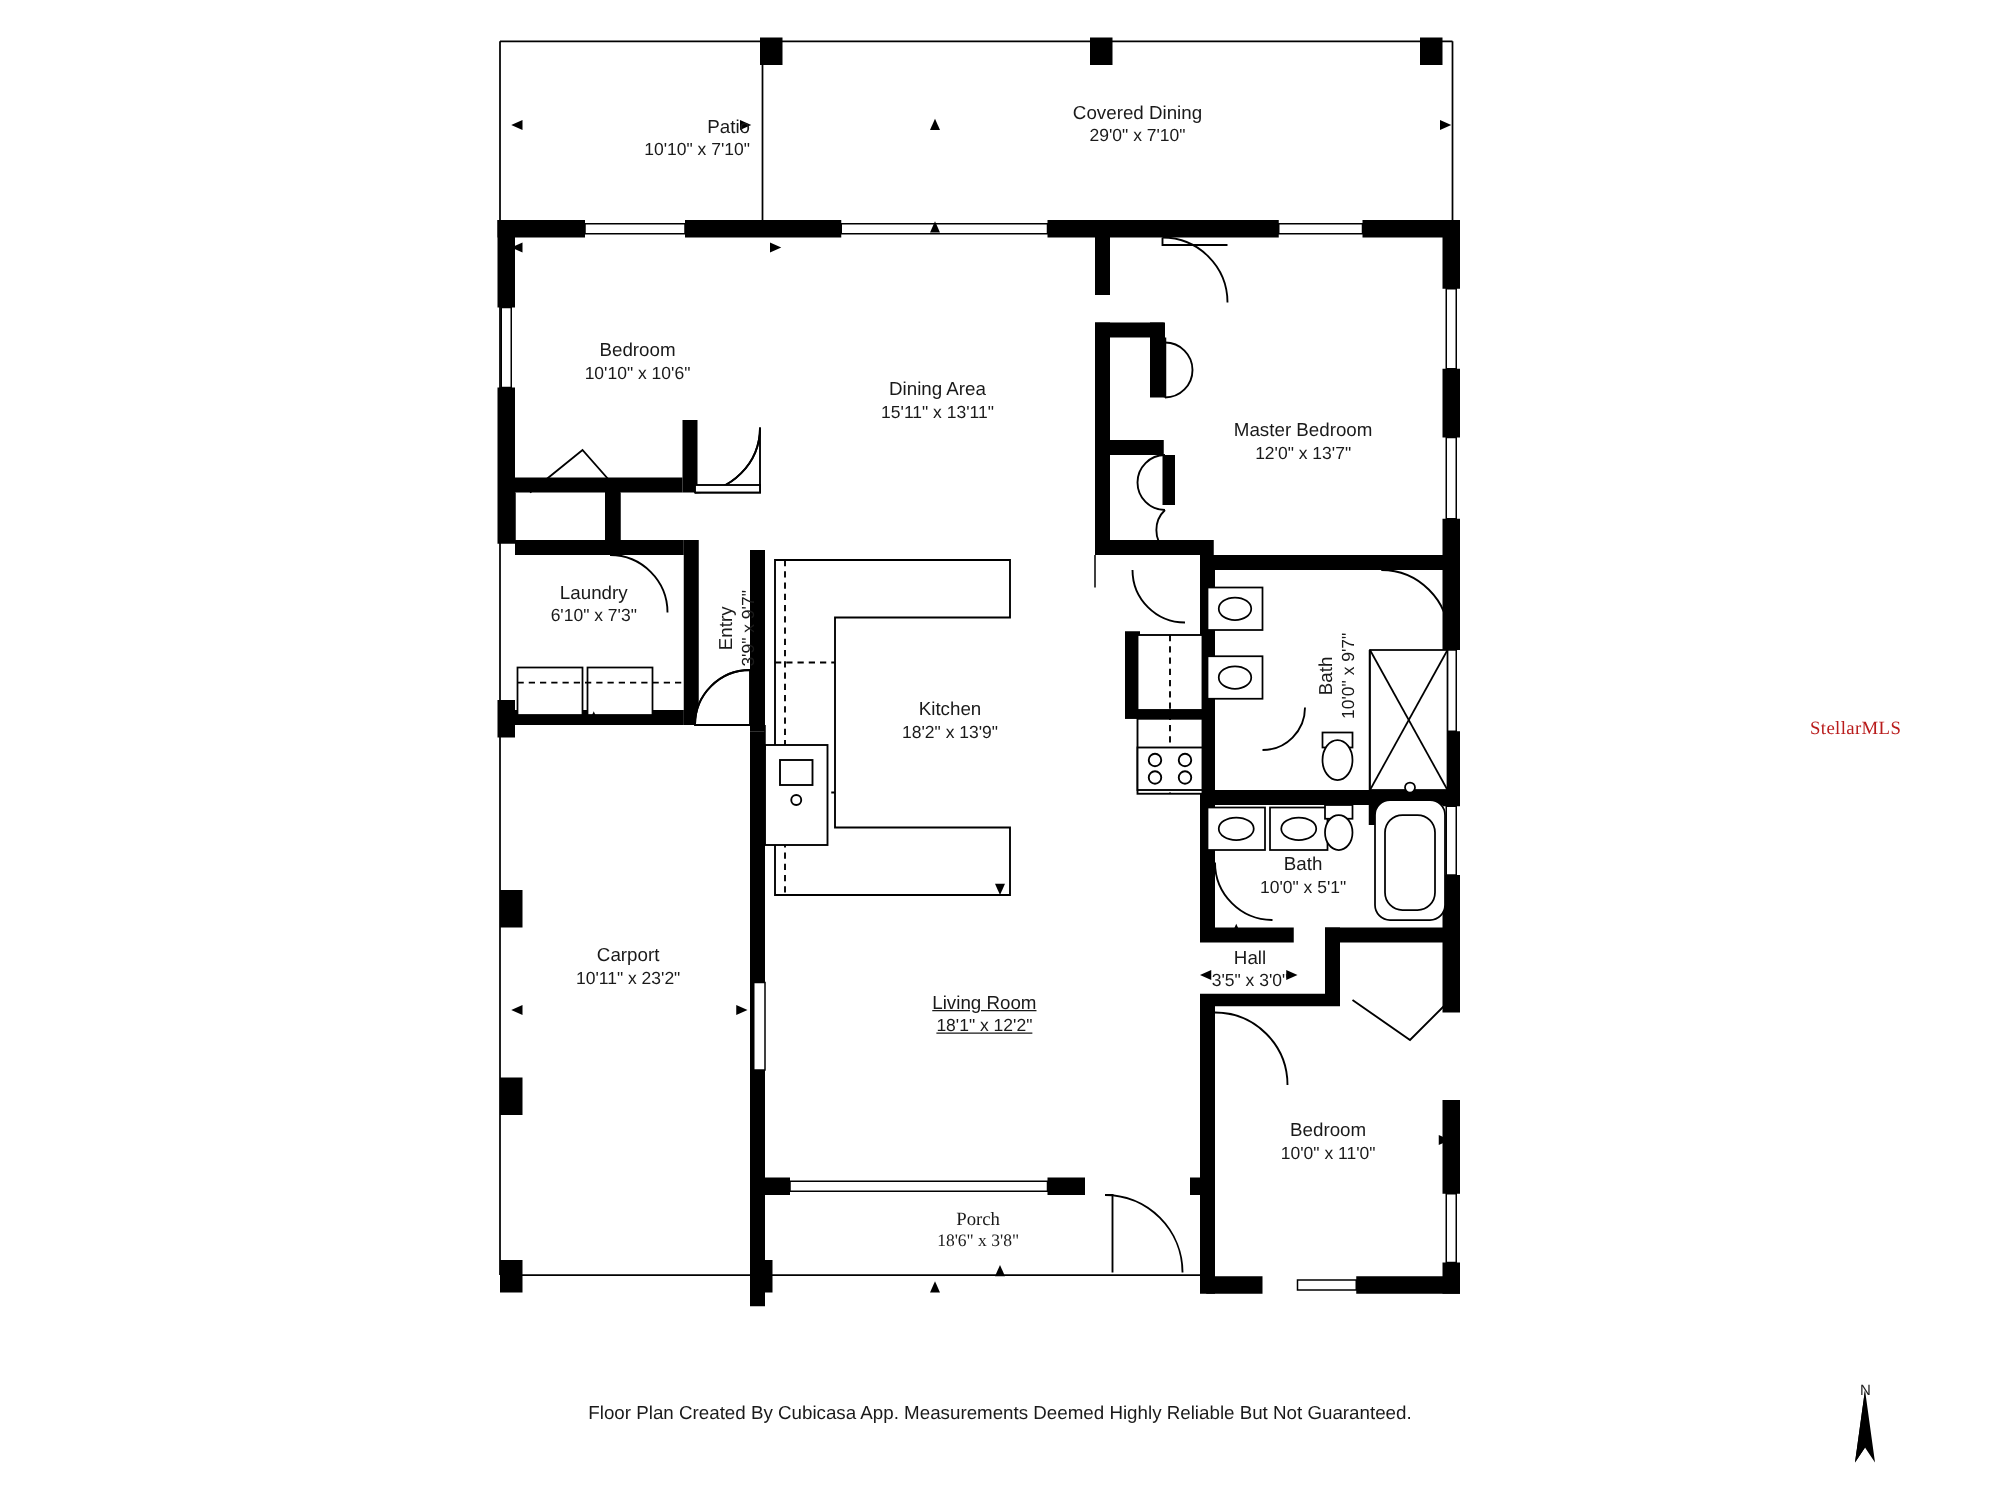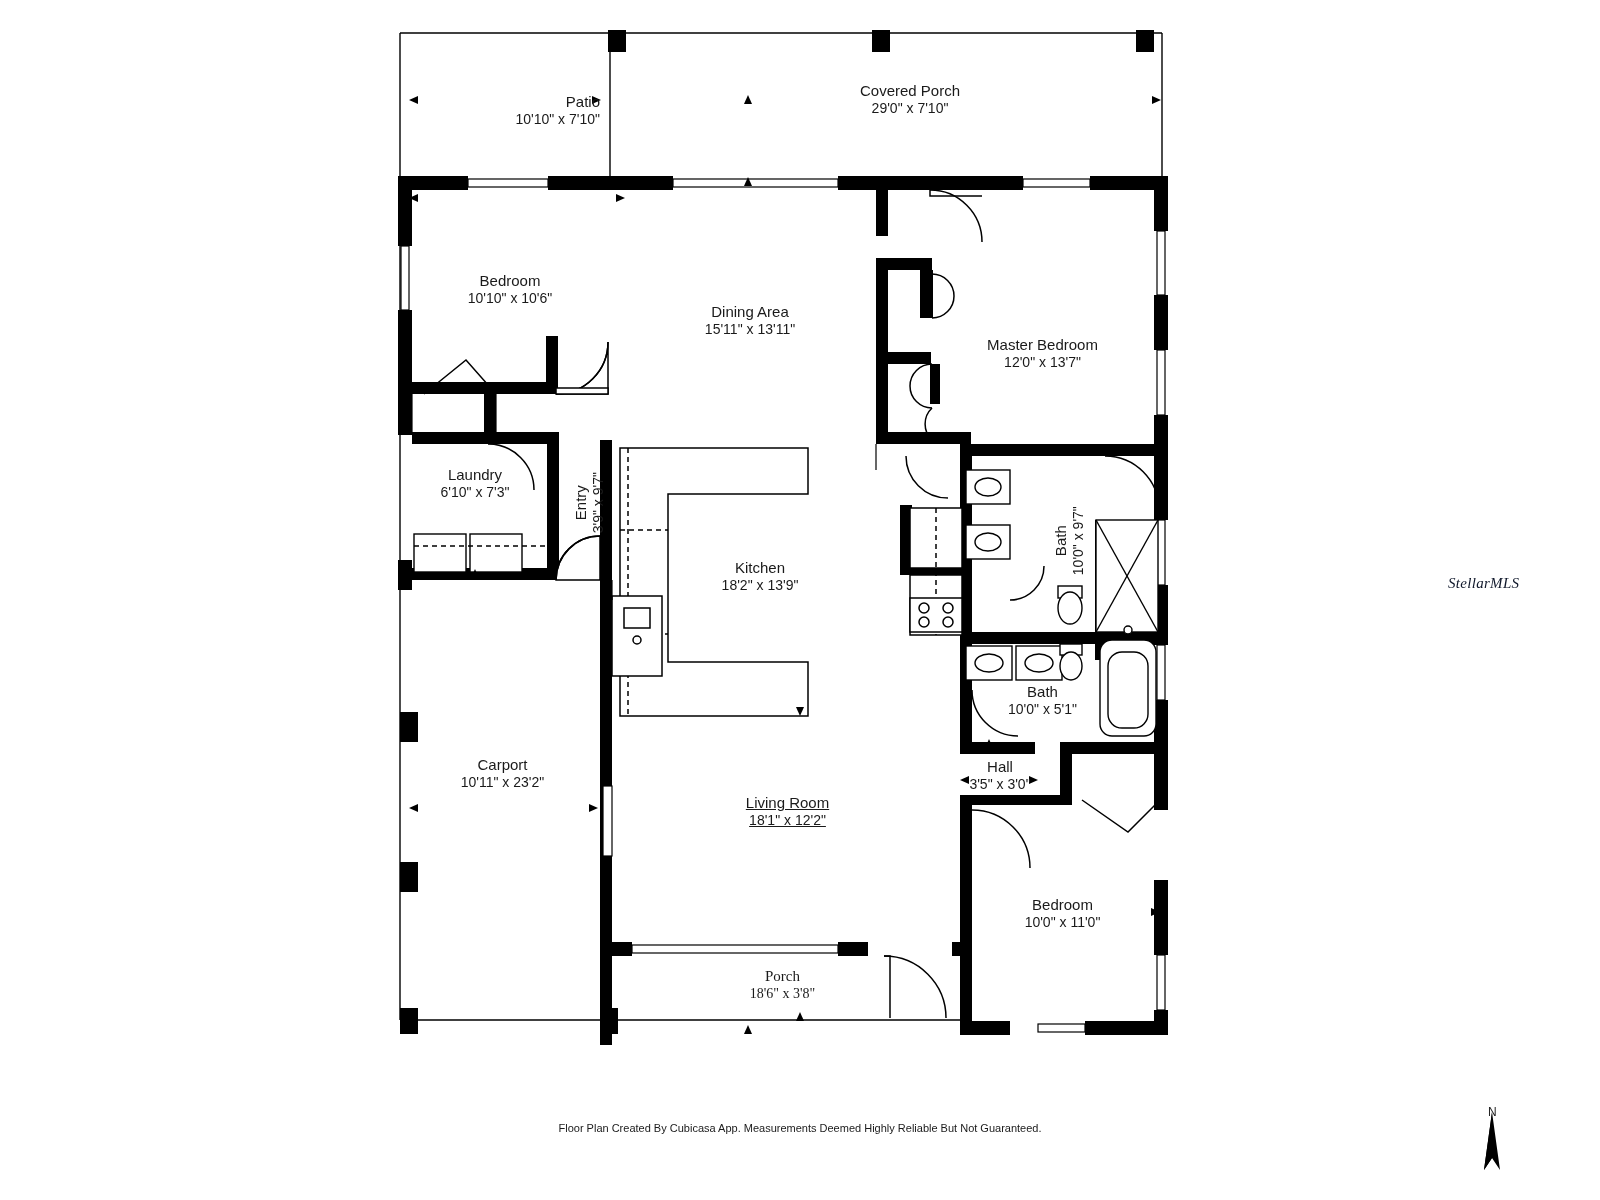--- a/index.html
+++ b/index.html
@@ -39,31 +39,30 @@
   }
   .room-label.rot {
     transform-origin: center center;
   }
   #footer-note {
     position: absolute;
     left: 0;
     top: 1122px;
     width: 1600px;
     text-align: center;
-    font-size: 11px;
+    font-size: 15px;
     color: #1a1a1a;
   }
   #watermark {
     position: absolute;
     left: 1448px;
     top: 575px;
     font-size: 15px;
-    color: #0f172a;
+    color: #b91c1c;
     letter-spacing: 0.3px;
-    font-style: italic;
     font-family: "Liberation Serif", serif;
   }
   #compass {
     position: absolute;
     left: 1468px;
     top: 1105px;
     width: 48px;
     height: 72px;
   }
   #compass .n {
@@ -312,21 +311,21 @@
     <polygon points="1492,1112 1492,1158 1484,1170" fill="#000"></polygon>
   </g>
 </svg>
 
 <div class="room-label" style="left:420px; top:93px; width:180px;text-align:right;">
   <span class="name">Patio</span>
   <span class="dims">10'10" x 7'10"</span>
 </div>
 
 <div class="room-label" style="left:810px; top:82px; width:200px;">
-  <span class="name">Covered Porch</span>
+  <span class="name">Covered Dining</span>
   <span class="dims">29'0" x 7'10"</span>
 </div>
 
 <div class="room-label" style="left:420px; top:272px; width:180px;">
   <span class="name">Bedroom</span>
   <span class="dims">10'10" x 10'6"</span>
 </div>
 
 <div class="room-label" style="left:660px; top:303px; width:180px;">
   <span class="name">Dining Area</span>

